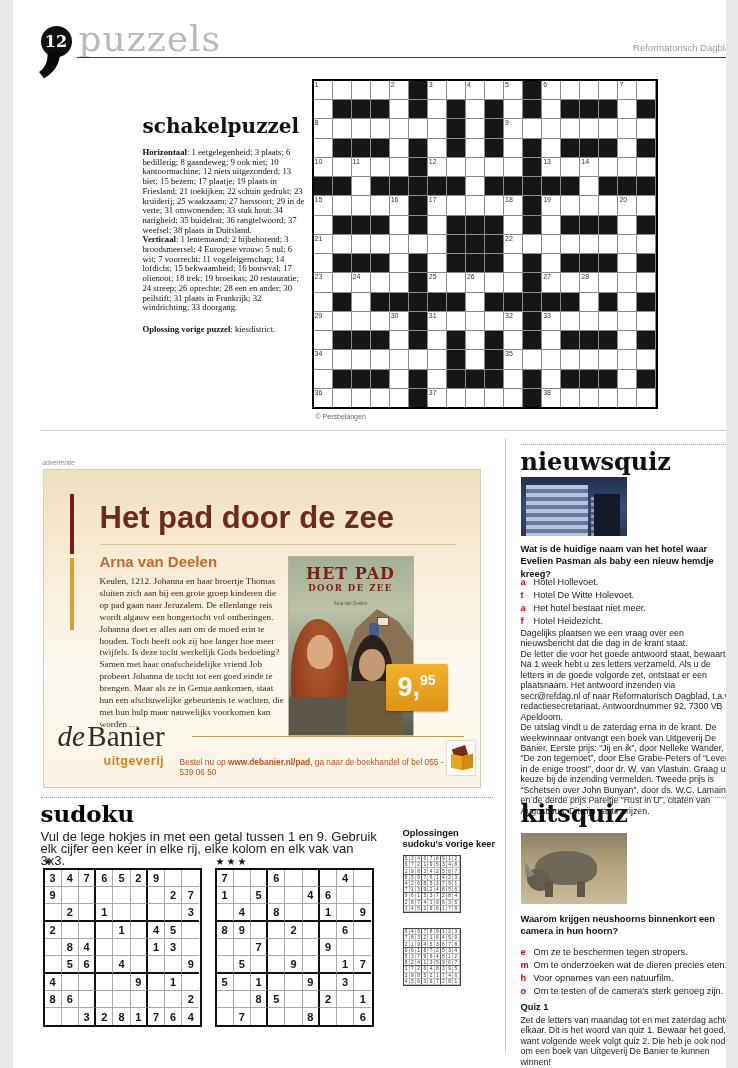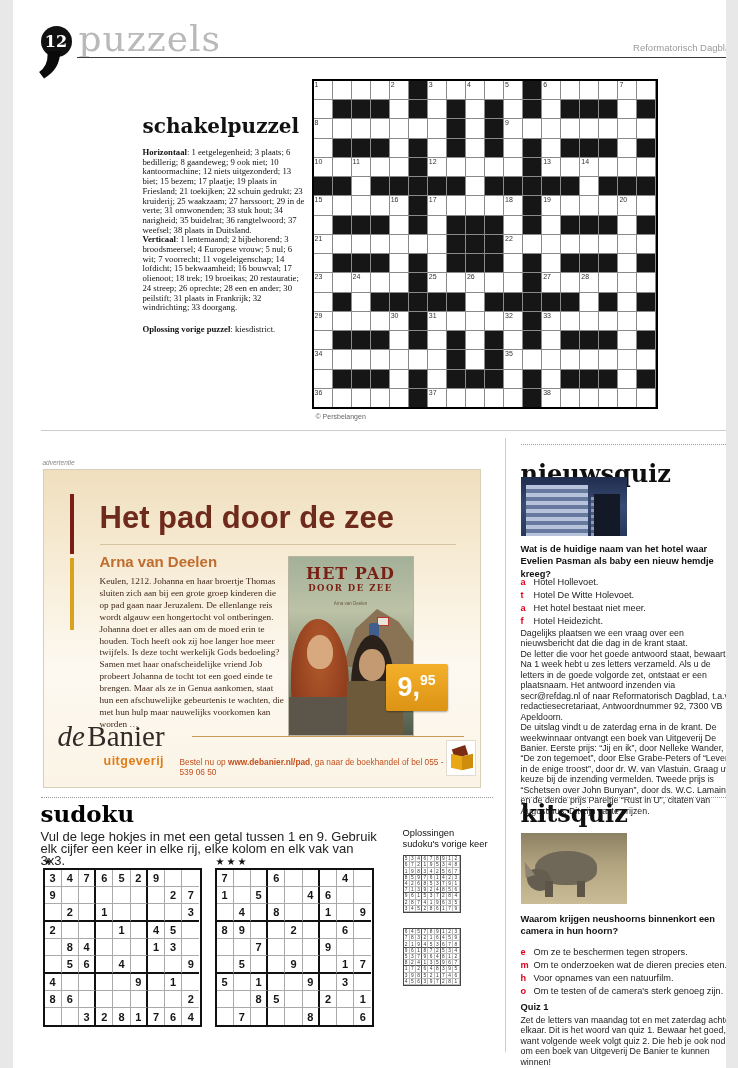--- a/index.html
+++ b/index.html
@@ -82,21 +82,21 @@
   .order-line { left:136px; top:287px; width:266px; font-size:8.3px; color:#c1501f; }
   .order-line b { font-weight:bold; }
   .book-icon-box { left:402px; top:270px; width:30px; height:36px; background:#fff; border:1px solid #e0dcd2; }
   .book-icon-p1 { position:absolute; left:4px; top:14px; width:11px; height:14px; background:#e8a816; transform:skewY(14deg); }
   .book-icon-p2 { position:absolute; left:15px; top:14px; width:11px; height:14px; background:#cf8d0e; transform:skewY(-14deg); }
   .book-icon-cov { position:absolute; left:6px; top:6px; width:14px; height:10px; background:#7a2d12; transform:rotate(-18deg); }
 
   
   .nq-dot { left:508px; top:444px; width:215px; }
   .quiz-title { font:bold 24px/26px "DejaVu Serif", serif; color:#0f0f0f; }
-  .nq-title { left:508px; top:449px;margin-top:12px; }
+  .nq-title { left:508px; top:449px; }
   .photo { overflow:hidden; }
   .nq-photo { left:508px; top:477px; width:106px; height:59px;
     background:linear-gradient(180deg,#1f2d4e 0%, #3a4c74 50%, #27375a 100%); }
   .nq-bldg { position:absolute; left:5px; top:8px; width:62px; height:51px;
     background:repeating-linear-gradient(180deg,#b6c3da 0 4px, #67799e 4px 8px); }
   .nq-bldg2 { position:absolute; right:7px; bottom:0; width:26px; height:42px; background:#141927; }
   .nq-bldg3 { position:absolute; left:70px; top:20px; width:12px; height:39px;
     background:repeating-linear-gradient(180deg,#8b9ab7 0 3px, #4e5f82 3px 6px); }
   .q-question { width:218px; font-size:9.3px; font-weight:bold; line-height:12.3px; color:#111; }
   .nq-question { left:508px; top:543px; }
@@ -117,21 +117,21 @@
     border:2px solid #111; background:#fff; }
   .sd1 { left:30px; top:868px; width:159px; height:159px; }
   .sd2 { left:202px; top:868px; width:159px; height:159px; }
   .sd-cell { border-right:1px solid #aaa; border-bottom:1px solid #aaa;
     font:bold 11px/16px "Liberation Sans", sans-serif; text-align:center; color:#161616;
     display:flex; align-items:center; justify-content:center; }
   .sd-cell.brt { border-right:2px solid #111; }
   .sd-cell.bbt { border-bottom:2px solid #111; }
   .sd-cell.lastc { border-right:none; }
   .sd-cell.lastr { border-bottom:none; }
-  .sol-label { left:390px; top:828px; width:95px; font-size:9.3px; font-weight:normal; line-height:11px; color:#111; }
+  .sol-label { left:390px; top:828px; width:95px; font-size:9.3px; font-weight:bold; line-height:11px; color:#111; }
   .mini { border:1px solid #444; }
   .mini1 { left:390px; top:855px; width:58px; height:58px; }
   .mini2 { left:390px; top:928px; width:58px; height:58px; }
   .mini .sd-cell { border-right:0.5px solid #bbb; border-bottom:0.5px solid #bbb;
     font:4.8px/5px "Liberation Sans", sans-serif; font-weight:normal; color:#333; }
   .mini .sd-cell.brt { border-right:1px solid #555; }
   .mini .sd-cell.bbt { border-bottom:1px solid #555; }
 
   
   .kq-dot { left:508px; top:797px; width:215px; }

